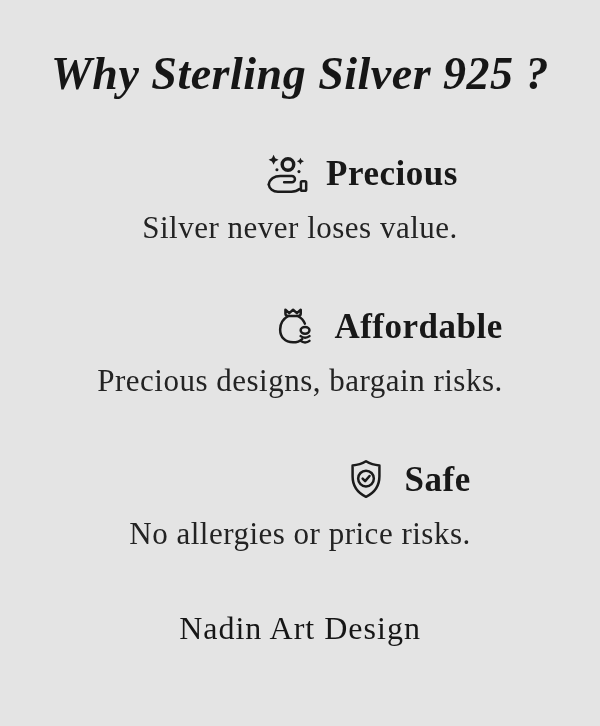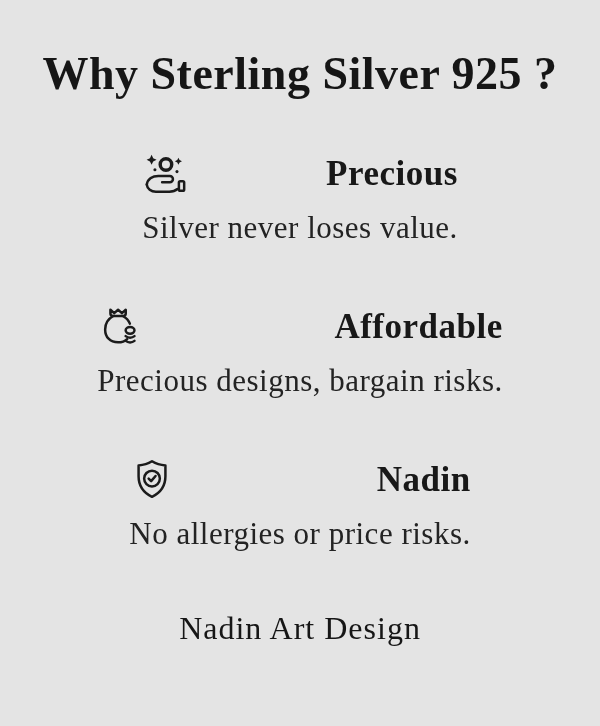--- a/index.html
+++ b/index.html
@@ -15,25 +15,26 @@
     display: flex; flex-direction: column; align-items: center;
     text-align: center;
   }
   .title {
     margin-top: 48px;
     font-size: 46px;
     font-weight: bold;
     letter-spacing: 0.5px;
     line-height: 1.15;
     color: #161616;
+    font-style: italic;
   }
   .section { margin-top: 58px; }
   .section.first { margin-top: 50px; }
   .heading-row {
-    display: flex; align-items: center; justify-content: space-between;
+    display: flex; align-items: center; justify-content: flex-end;
     gap: 16px;
   }
   .icon {
     width: 46px; height: 46px;
     display: inline-flex; align-items: center; justify-content: center;
     color: #1b1b1b;
   }
   .icon svg { width: 46px; height: 46px; }
   .heading {
     font-size: 35px;
@@ -99,20 +100,20 @@
 
   <div class="section">
     <div class="heading-row">
       <span class="icon">
         <svg viewBox="0 0 48 48" fill="none" stroke="currentColor" stroke-width="2.6" stroke-linecap="round" stroke-linejoin="round">
           <path d="M24 4.5 c4 2.5 9 4 14 4.3 v11.2 c0 10 -5.8 17.5 -14 21.5 -8.2 -4 -14 -11.5 -14 -21.5 V8.8 c5 -0.3 10 -1.8 14 -4.3 z"></path>
           <circle cx="24" cy="22.5" r="8.2"></circle>
           <path d="M20.5 22.5 l2.6 2.7 4.6 -5.4"></path>
         </svg>
       </span>
-      <span class="heading">Nadin</span>
+      <span class="heading">Safe</span>
     </div>
     <div class="description">No allergies or price risks.</div>
   </div>
 
   <div class="footer">Nadin Art Design</div>
 
 </div>
 
 </body></html>

